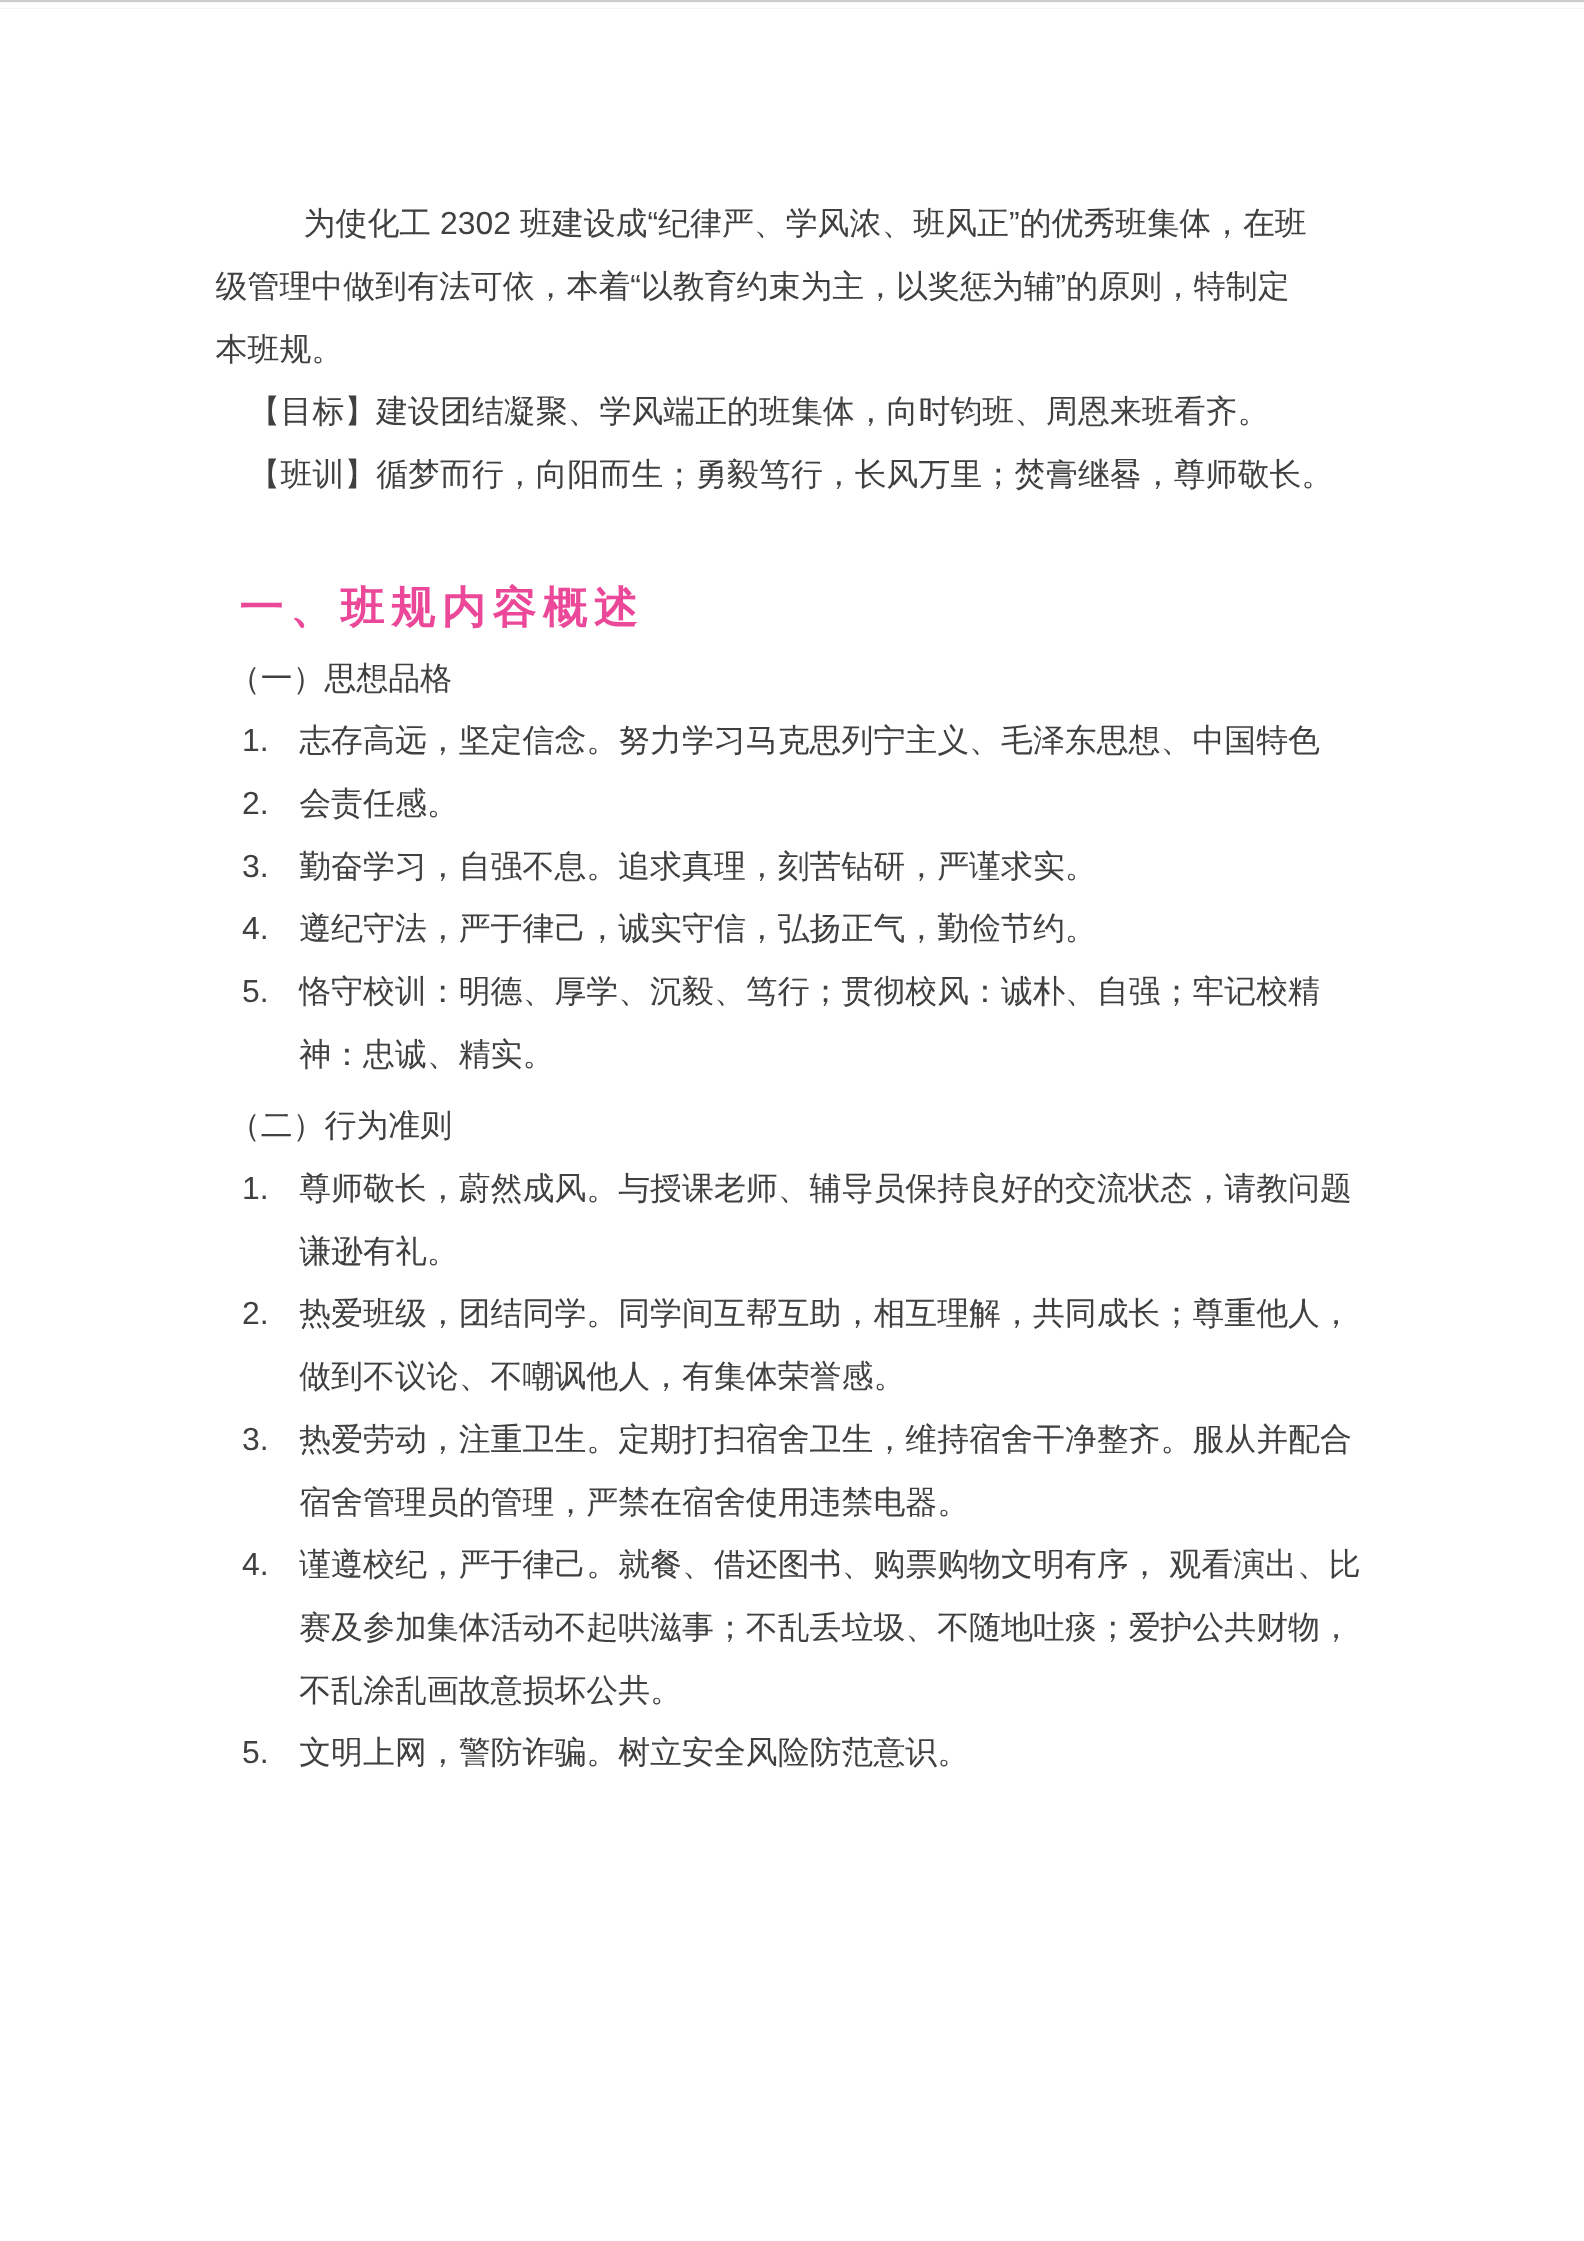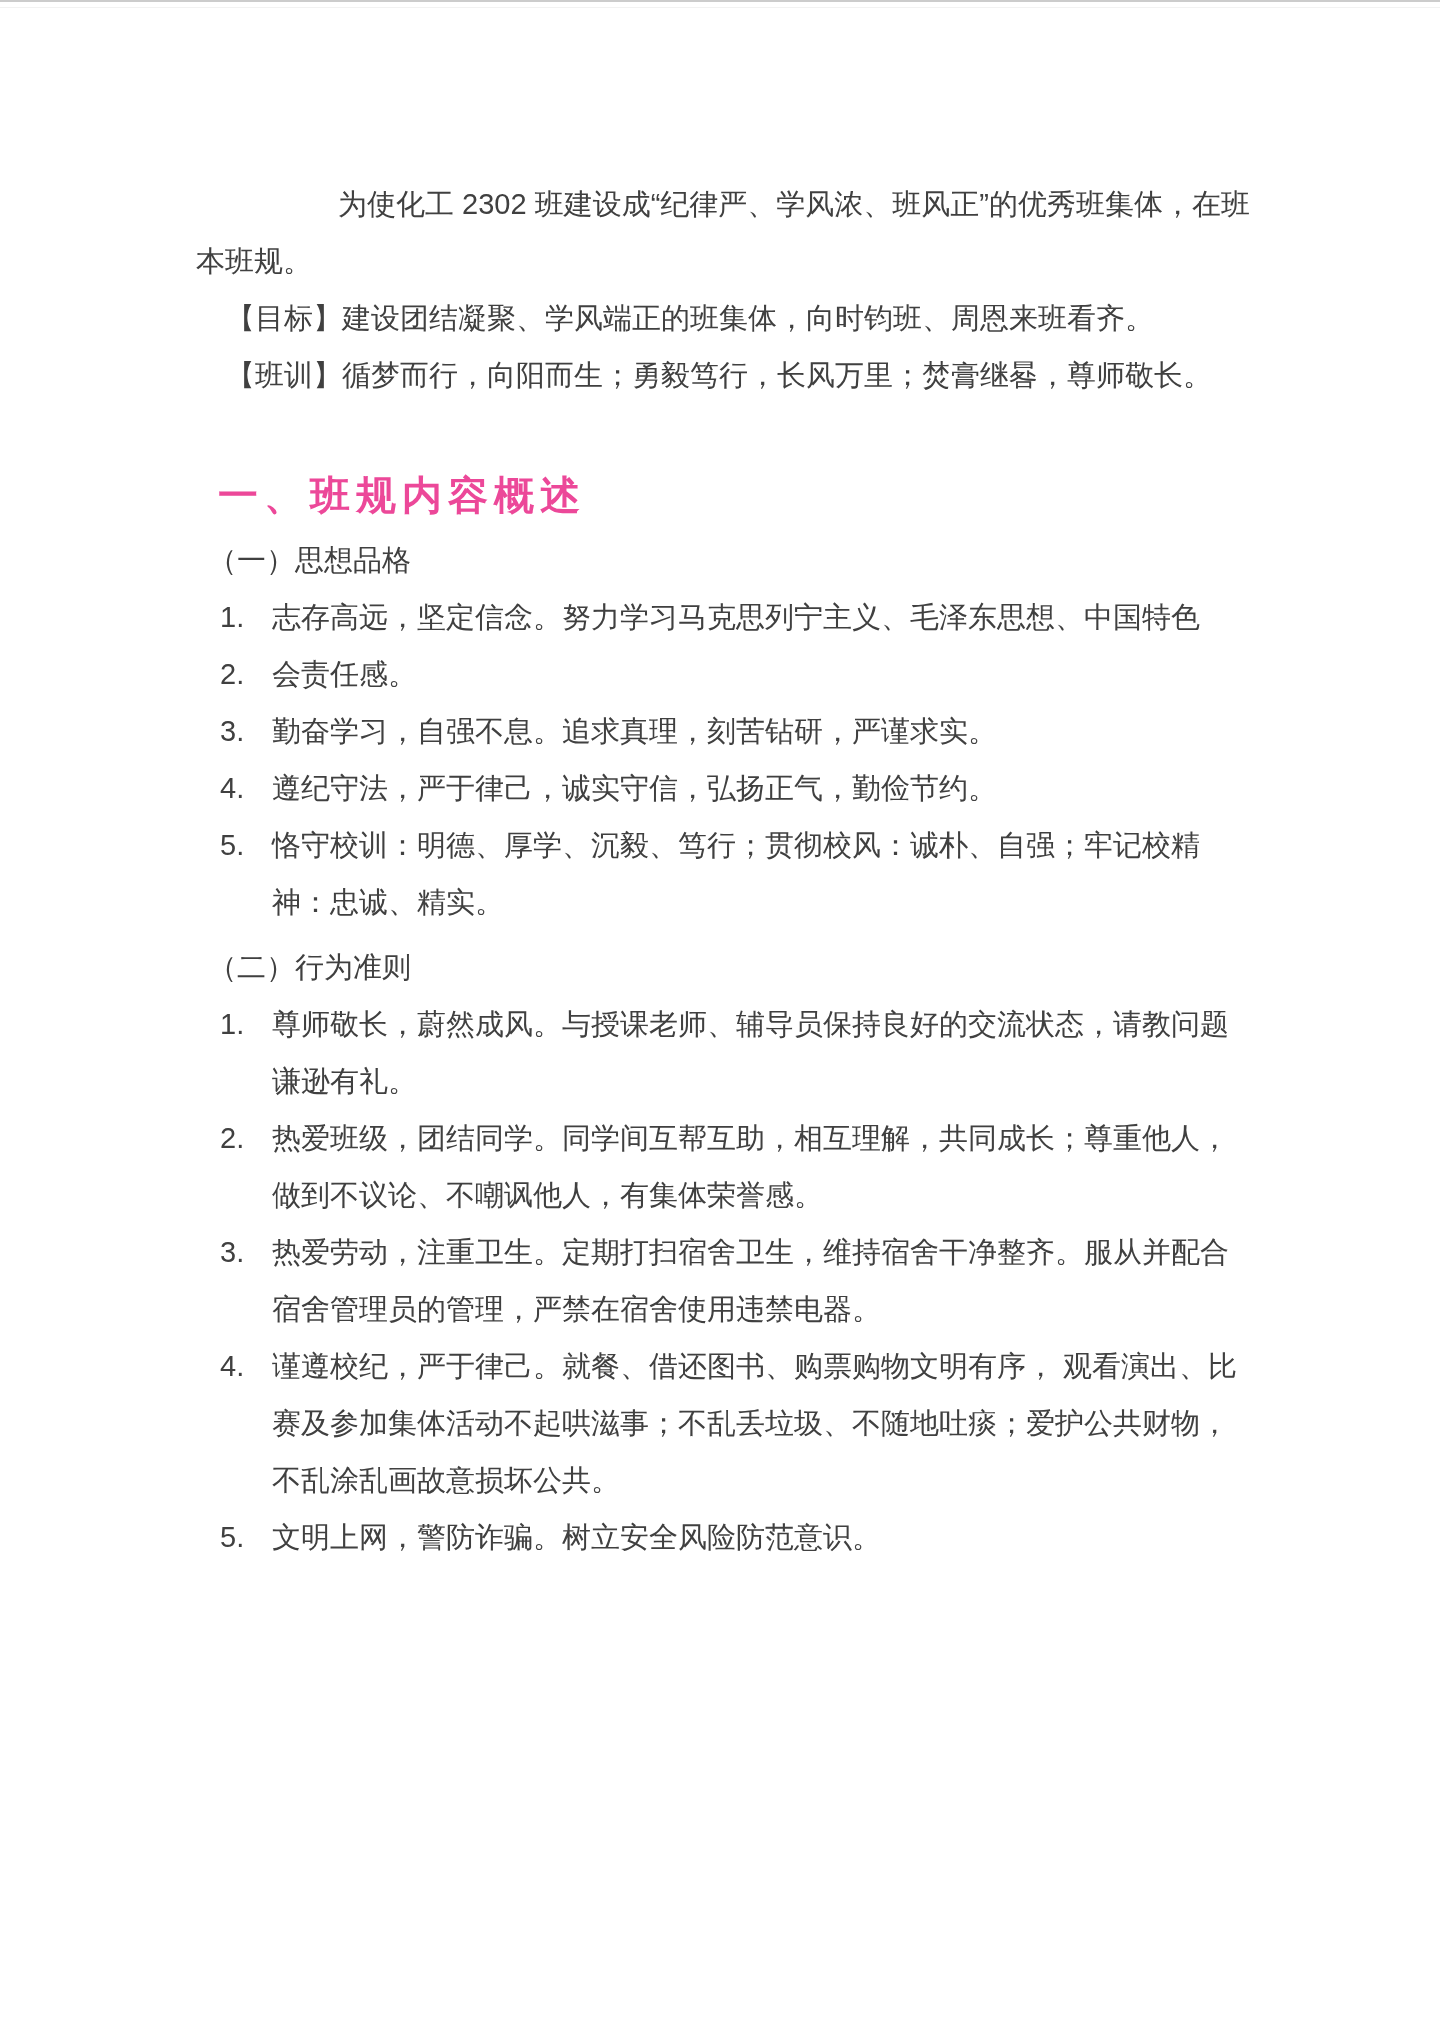--- a/index.html
+++ b/index.html
@@ -22,21 +22,21 @@
     content:"";
     position:absolute; left:0; top:5px; width:100%; height:1px;
     background:#f2f2f2;
   }
   .content {
     padding: 174px 190px 0 196px;
     font-size: 29px;
     line-height: 57px;
   }
   .ln { white-space: nowrap; }
-  .intro-line-first { padding-left: 80px; text-align: right; }
+  .intro-line-first { padding-left: 80px; }
   .bracket-line { padding-left: 30px; }
   .doc-heading {
     margin-top: 63px;
     padding-left: 22px;
     font-size: 40px;
     letter-spacing: 6px;
     font-weight: 700;
     line-height: 57px;
     color: #ec4899;
     white-space: nowrap;
@@ -59,20 +59,21 @@
   .li-lines { flex: 1; min-width: 0; }
 </style>
 </head>
 <body>
 
 <div class="page">
   <div class="content">
 
     <div>
       <div class="ln intro-line-first">为使化工 2302 班建设成“纪律严、学风浓、班风正”的优秀班集体，在班</div>
+      <div class="ln">级管理中做到有法可依，本着“以教育约束为主，以奖惩为辅”的原则，特制定</div>
       <div class="ln">本班规。</div>
     </div>
 
     <div class="ln bracket-line">【目标】建设团结凝聚、学风端正的班集体，向时钧班、周恩来班看齐。</div>
     <div class="ln bracket-line">【班训】循梦而行，向阳而生；勇毅笃行，长风万里；焚膏继晷，尊师敬长。</div>
 
     <div class="doc-heading">一、班规内容概述</div>
 
     <div class="ln sub-title">（一）思想品格</div>
 

